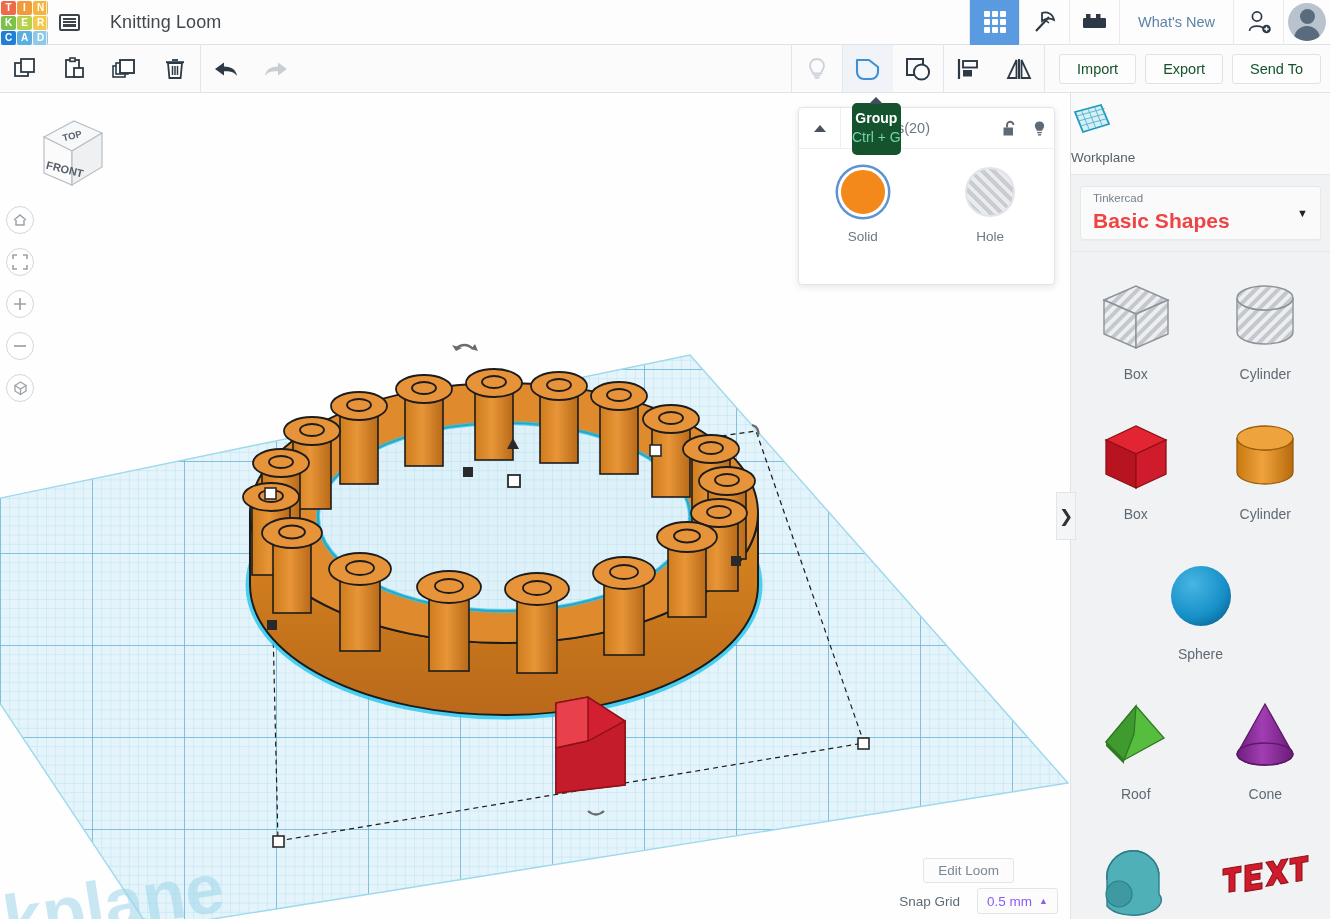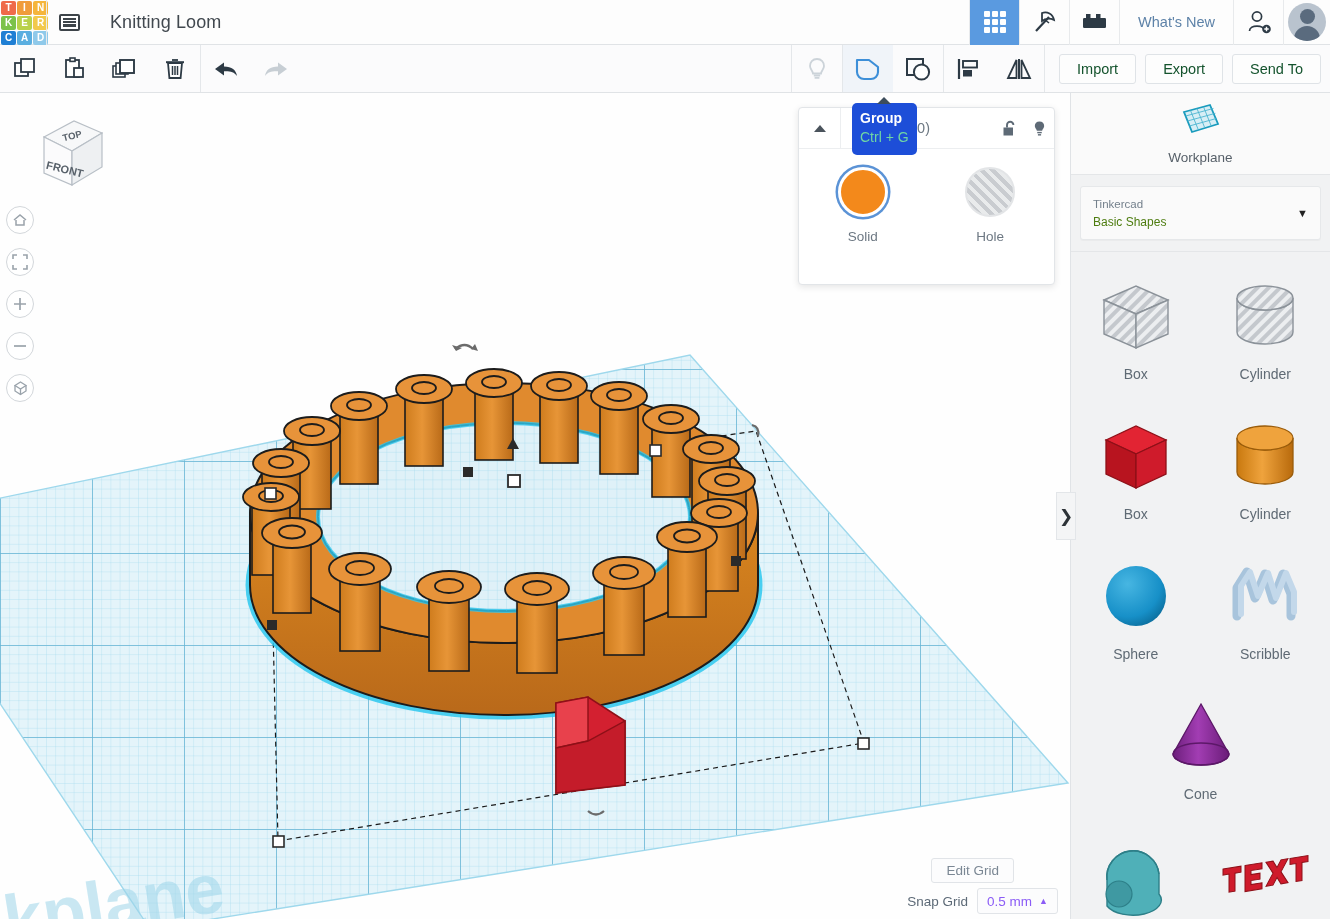--- a/index.html
+++ b/index.html
@@ -77,21 +77,21 @@
   .navbtn { position: absolute; left: 6px; width: 28px; height: 28px;
     border: 1.5px solid #d3d7db; border-radius: 50%; background: rgba(255,255,255,.72);
     display: flex; align-items: center; justify-content: center; cursor: pointer; }
   .navbtn svg { display: block; }
 
   .editgrid { position: absolute; right: 56px; bottom: 36px; height: 25px;
     padding: 0 14px; border: 1px solid #e1e4e8; border-radius: 3px;
     background: #fcfcfd; font-size: 13.5px; color: #7b8794;
     display: flex; align-items: center; cursor: pointer; }
   .snapwrap { position: absolute; right: 12px; bottom: 5px; display: flex;
-    align-items: center; gap: 1px; text-align: center; }
+    align-items: center; gap: 9px; text-align: center; }
   .snaplabel { font-size: 13.5px; color: #5d6a77; }
   .snapsel { height: 25px; padding: 12px 9px; border: 1px solid #e1e4e8;
     border-radius: 3px; background: #fcfcfd; font-size: 13.5px; color: #8b5cf6;
     display: flex; align-items: center; gap: 7px; cursor: pointer; margin-left: 8px; }
 
   .panel-tab { position: absolute; left: 1056px; top: 492px; width: 20px;
     height: 48px; background: #f4f5f6; border: 1px solid #e3e6e9;
     display: flex; align-items: center; justify-content: center;
     font-size: 17px; color: #2d3338; cursor: pointer; z-index: 6; }
 
@@ -109,44 +109,44 @@
   .sp-body { display: flex; padding: 18px 0 0 0; }
   .sp-opt { flex: 1; display: flex; flex-direction: column; align-items: center;
     cursor: pointer; }
   .swatch { width: 50px; height: 50px; border-radius: 50%; }
   .swatch.solid { background: #f3891b; border: 3px solid #fff;
     box-shadow: 0 0 0 2.5px #5b93d6; }
   .swatch.hole { border: 2px solid #e3e5e7; background:
     repeating-linear-gradient(45deg,#c9ccd0 0 4px,#e9ebec 4px 8px); }
   .sp-lbl { margin-top: 12px; font-size: 13.5px; color: #6d7883; }
 
-  .tooltip { position: absolute; left: 852px; top: 103px; background: #1d4ed8;
-    border-radius: 5px; padding: 6px 8px 8px; z-index: 7; }
+  .tooltip { position: absolute; left: 852px; top: 103px; background: #14532d;
+    border-radius: 5px; padding: 6px 0 8px; z-index: 7; text-align: center; }
   .tooltip::before { content: ""; position: absolute; top: -6px; left: 50%;
     margin-left: -7px; border-left: 7px solid transparent;
     border-right: 7px solid transparent; border-bottom: 7px solid #3d4d5c; }
   .tt-title { font-size: 14px; color: #fff; font-weight: bold; line-height: 1.35; }
   .tt-key { font-size: 14px; color: #6fd6a4; line-height: 1.35; }
 
   
   .rpanel { position: absolute; top: 93px; left: 1070px; width: 260px;
     height: 826px; background: #f1f2f3; border-left: 1px solid #e0e3e6;
     overflow: hidden; }
   .rp-top { height: 82px; background: #fafafa; display: flex;
     border-bottom: 1px solid #e4e6e8; }
-  .rp-tool { flex: 1; display: flex; flex-direction: column; align-items: center;
+  .rp-tool { flex: 1; display: flex; flex-direction: column; 
     justify-content: center; gap: 12px; cursor: pointer; }
   .rp-tool span { font-size: 13.5px; color: #565f68; }
   .rp-drop { margin: 11px 9px; height: 54px; background: #fafafa;
     border: 1px solid #e6e8ea; border-radius: 3px; padding: 7px 12px;
     display: flex; align-items: center; cursor: pointer;
     box-shadow: 0 1px 1px rgba(0,0,0,.03); }
   .rp-drop .col { flex: 1; }
   .rp-sub { font-size: 11.5px; color: #74808c; line-height: 1.5; }
-  .rp-main { font-size: 12px; color: #4d7c0f; line-height: 1.35; }
+  .rp-main { font-size: 21px; color: #ef4444; line-height: 1.35; font-weight: bold; }
   .rp-car { font-size: 11px; color: #222; }
   .shapegrid { border-top: 1px solid #e4e6e8; padding: 8px 0 0; }
   .srow { display: flex; }
   .scell { flex: 1; height: 140px; display: flex; flex-direction: column;
     align-items: center; justify-content: flex-start; padding-top: 12px;
     cursor: pointer; }
   .scell .sname { font-size: 14px; color: #5f6a74; margin-top: 6px; }
   .shp { height: 88px; display: flex; align-items: center; justify-content: center; }
 
   .cut-bottom { position: absolute; left: 1070px; top: 830px; width: 260px;
@@ -518,21 +518,21 @@
       </svg>
     </div>
     <div class="navbtn" style="top:281px">
       <svg width="17" height="17" viewBox="0 0 17 17">
         <polygon points="8.5,2 14,5.5 8.5,9 3,5.5" stroke="#9aa3ab" stroke-width="1.3" fill="none"></polygon>
         <path d="M3 5.5 V11 L8.5 14.5 L14 11 V5.5" stroke="#9aa3ab" stroke-width="1.3" fill="none"></path>
         <path d="M8.5 9 V14.5" stroke="#9aa3ab" stroke-width="1.3"></path>
       </svg>
     </div>
 
-    <div class="editgrid">Edit Grid</div>
+    <div class="editgrid">Edit Loom</div>
     <div class="snapwrap">
       <span class="snaplabel">Snap Grid</span>
       <span class="snapsel">
         <span>0.5 mm</span>
         <span style="font-size:9px">▲</span>
       </span>
     </div>
   </div>
 
   <div class="panel-tab">
@@ -678,32 +678,33 @@
                 <stop offset="0%" stop-color="#47b6e2"></stop>
                     <stop offset="70%" stop-color="#1790c8"></stop>
                 <stop offset="100%" stop-color="#0b6b99"></stop>
                   </radialGradient>
                 </defs>
               <circle cx="42" cy="42" r="30" fill="url(#sphG)"></circle>
             </svg>
           </span>
           <span class="sname">Sphere</span>
         </div>
+      </div>
+
+      <div class="srow">
         <div class="scell">
           <span class="shp">
             <svg width="84" height="84" viewBox="0 0 84 84">
-              <path d="M14,62 L14,34 L24,18 L32,44 L42,20 L50,46 L60,20 L68,40 L68,62" stroke="#a8c4dc" stroke-width="9" fill="none" stroke-linejoin="round" stroke-linecap="round"></path>
-              <path d="M18,60 L18,32 L27,18 L35,42 L45,19 L53,44 L63,19 L71,38 L71,58" stroke="#c3d8ea" stroke-width="6" fill="none" stroke-linejoin="round" stroke-linecap="round"></path>
+              <polygon points="42,12 70,44 30,66 12,48" fill="#57bd3e" stroke="#2f7a22" stroke-width="1.3"></polygon>
+              <polygon points="42,12 12,48 30,66 40,40" fill="#3f9b30" stroke="#2f7a22" stroke-width="1.3"></polygon>
+              <polygon points="12,48 30,66 30,70 12,52" fill="#2f7a22"></polygon>
             </svg>
           </span>
-          <span class="sname">Scribble</span>
+          <span class="sname">Roof</span>
         </div>
-      </div>
-
-      <div class="srow">
         <div class="scell">
           <span class="shp">
             <svg width="84" height="84" viewBox="0 0 84 84">
               <defs>
                   <linearGradient id="conG" x1="0" y1="0" x2="1" y2="0">
                 <stop offset="0%" stop-color="#6d1f7c"></stop>
                     <stop offset="45%" stop-color="#a23db3"></stop>
                 <stop offset="100%" stop-color="#6a1c78"></stop>
                   </linearGradient>
                 </defs>

